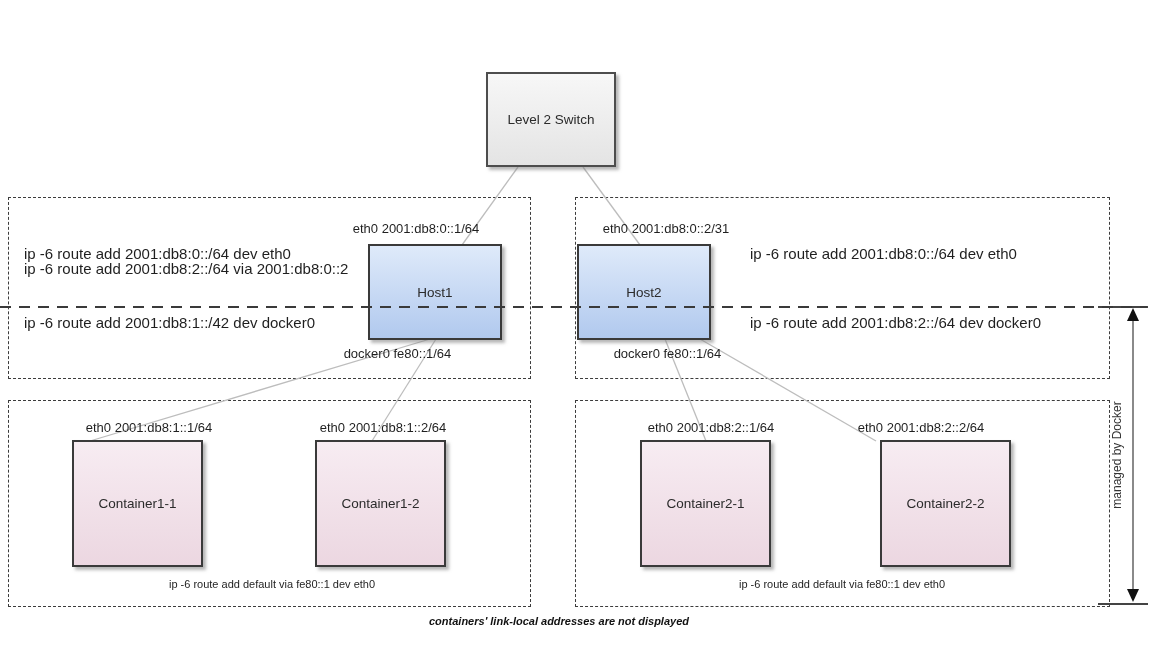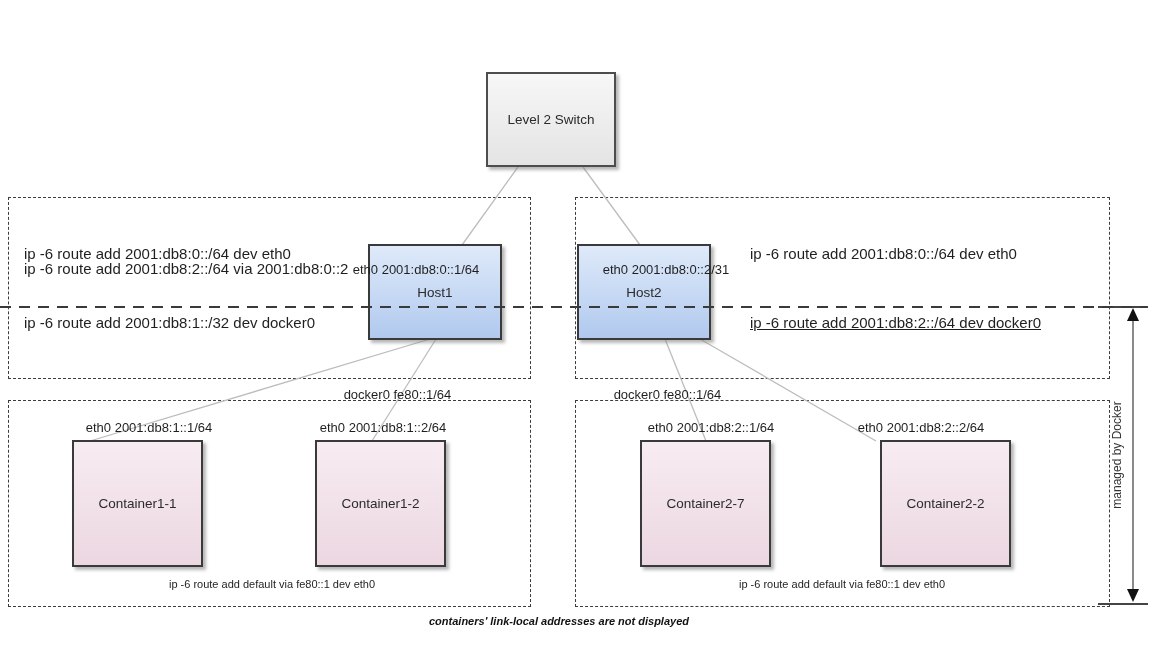--- a/index.html
+++ b/index.html
@@ -17,33 +17,33 @@
         font-size:13.5px;color:#2b2b2b;text-align:center;}
   .switch-node{left:486px;top:72px;width:126px;height:91px;
         background:linear-gradient(to bottom,#f7f7f7,#e4e4e4);border-color:#4d4d4d;}
   .host-node{width:130px;height:92px;background:linear-gradient(to bottom,#dfeafa,#b1c9ee);}
   .host1{left:368px;top:244px;}
   .host2{left:577px;top:244px;}
   .container-node{width:127px;height:123px;background:linear-gradient(to bottom,#f7ecf2,#ecd7e1);}
   .c11{left:72px;top:440px;}  .c12{left:315px;top:440px;}
   .c21{left:640px;top:440px;} .c22{left:860px;top:440px;margin-left:20px;}
   .lbl{position:absolute;z-index:4;font-size:13px;white-space:nowrap;color:#1f1f1f;}
-  .iface{text-align:center;margin-top:41px;}
+  .iface{text-align:center;}
   .eth-h1{left:326px;top:221px;width:180px;}
   .eth-h2{left:580px;top:221px;width:172px;}
   .dkr-h1{left:330px;top:346px;width:135px;text-align:center;}
   .dkr-h2{left:600px;top:346px;width:135px;text-align:center;}
   .eth-c{width:180px;top:420px;text-align:center;}
   .eth-c11{left:59px;}  .eth-c12{left:293px;}
   .eth-c21{left:621px;} .eth-c22{left:831px;}
   .routes{position:absolute;z-index:4;font-size:15px;line-height:15px;white-space:nowrap;}
   .routes-left-top{left:24px;top:246px;}
   .routes-left-bottom{left:24px;top:315px;}
   .routes-right-top{left:750px;top:246px;}
-  .routes-right-bottom{left:750px;top:315px;text-decoration:underline;}
+  .routes-right-bottom{left:750px;top:315px;}
   .zone-caption{position:absolute;z-index:4;font-size:11px;text-align:center;width:420px;top:578px;}
   .cap-left{left:62px;}
   .cap-right{left:632px;}
   .footnote{position:absolute;z-index:4;left:359px;top:615px;width:400px;text-align:center;
             font-size:11px;font-style:italic;font-weight:bold;color:#111;}
   .dash-line{position:absolute;z-index:3;left:0;top:306px;width:1147px;height:2px;
              background:repeating-linear-gradient(to right,#3a3a3a 0 11px,transparent 11px 19px);}
   .side-label{position:absolute;z-index:4;left:1032px;top:448px;width:170px;text-align:center;
               font-size:12px;color:#333;transform:rotate(-90deg);white-space:nowrap;}
 </style>
@@ -86,40 +86,40 @@
     <span>Host2</span>
   </div>
 
   <div class="node container-node c11">
     <span>Container1-1</span>
   </div>
   <div class="node container-node c12">
     <span>Container1-2</span>
   </div>
   <div class="node container-node c21">
-    <span>Container2-7</span>
+    <span>Container2-1</span>
   </div>
   <div class="node container-node c22">
     <span>Container2-2</span>
   </div>
 
   <div class="lbl iface eth-h1">eth0 2001:db8:0::1/64</div>
   <div class="lbl iface eth-h2">eth0 2001:db8:0::2/31</div>
   <div class="lbl iface dkr-h1">docker0 fe80::1/64</div>
   <div class="lbl iface dkr-h2">docker0 fe80::1/64</div>
   <div class="lbl eth-c eth-c11">eth0 2001:db8:1::1/64</div>
   <div class="lbl eth-c eth-c12">eth0 2001:db8:1::2/64</div>
   <div class="lbl eth-c eth-c21">eth0 2001:db8:2::1/64</div>
   <div class="lbl eth-c eth-c22">eth0 2001:db8:2::2/64</div>
 
   <div class="routes routes-left-top">
     <div>ip -6 route add 2001:db8:0::/64 dev eth0</div>
     <div>ip -6 route add 2001:db8:2::/64 via 2001:db8:0::2</div>
   </div>
-  <div class="routes routes-left-bottom">ip -6 route add 2001:db8:1::/32 dev docker0</div>
+  <div class="routes routes-left-bottom">ip -6 route add 2001:db8:1::/42 dev docker0</div>
 
   <div class="routes routes-right-top">
     <div>ip -6 route add 2001:db8:0::/64 dev eth0</div>
   </div>
   <div class="routes routes-right-bottom">ip -6 route add 2001:db8:2::/64 dev docker0</div>
 
   <div class="zone-caption cap-left">ip -6 route add default via fe80::1 dev eth0</div>
   <div class="zone-caption cap-right">ip -6 route add default via fe80::1 dev eth0</div>
 
   <div class="side-label">managed by Docker</div>

